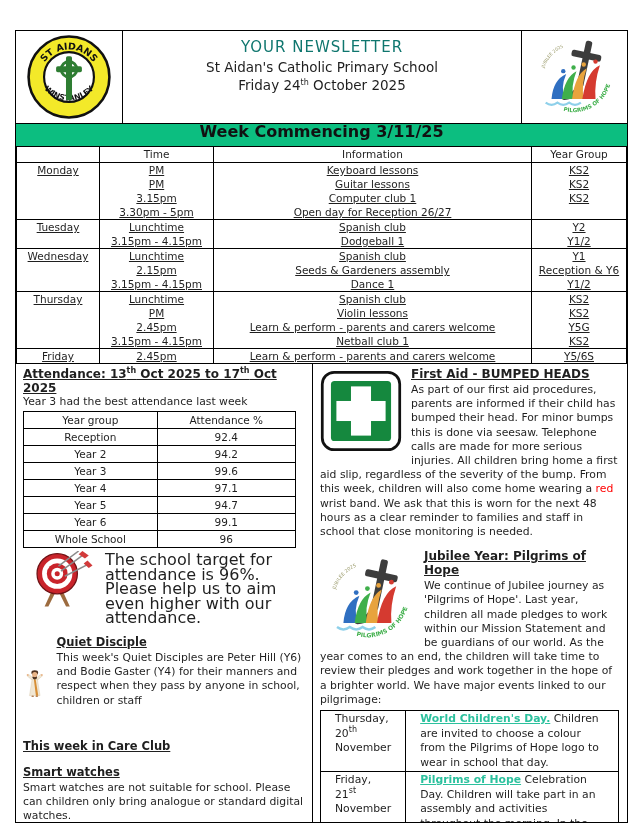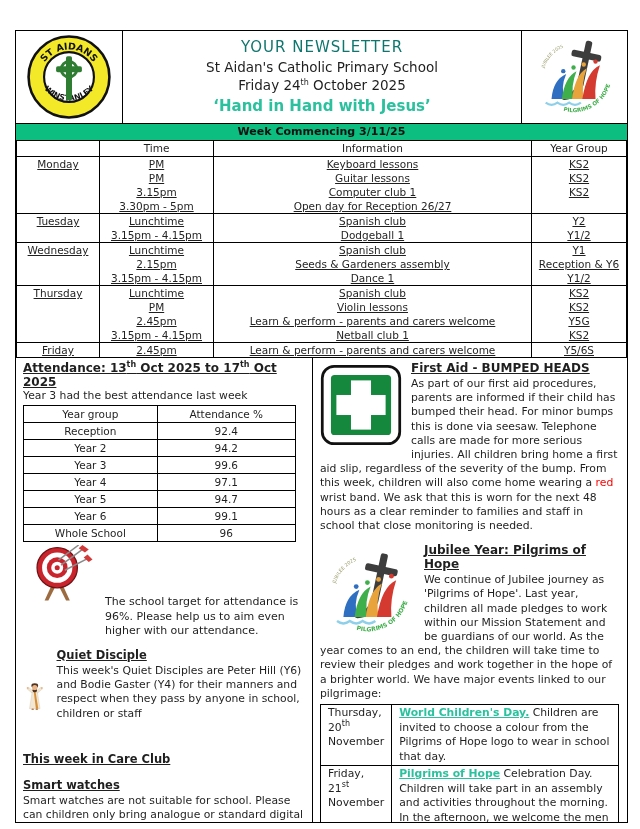--- a/index.html
+++ b/index.html
@@ -13,22 +13,22 @@
   .cell-logo { width:107px; border-right:1.6px solid #000; display:flex; align-items:center; justify-content:center; }
   .cell-title { flex:1; text-align:center; padding-top:7px; }
   .cell-jub { width:106px; border-left:1.6px solid #000; display:flex; align-items:center; justify-content:center; }
   .nl-title { font-size:15px; letter-spacing:1px; color:#0f766e; }
   .nl-school { font-size:13.5px; margin-top:3px; }
   .nl-date { font-size:13.5px; margin-top:2px; }
   .nl-motto { font-size:15px; margin-top:4px; font-weight:600; }
   sup { font-size:8px; vertical-align:super; line-height:0; }
 
   
-  .banner { height:18px; border-top:1.6px solid #000; border-bottom:1.6px solid #000;
-            text-align:center; font-size:11px; line-height:15px; font-weight:600; color:#111; }
+  .banner { height:24px; border-top:1.6px solid #000; border-bottom:1.6px solid #000;
+            text-align:center; font-size:16px; line-height:15px; font-weight:600; color:#111; }
 
   
   table.sched { border-collapse:collapse; width:100%; table-layout:fixed; font-size:10.5px; }
   table.sched td { border-left:1px solid #000; border-right:1px solid #000; border-top:1.4px solid #000;
                    vertical-align:top; text-align:center; padding:0; }
   table.sched tr.hrow td { height:15px; line-height:15px; border-top:none; }
   .line { height:14px; line-height:14px; white-space:nowrap; overflow:hidden;text-decoration:underline; }
 
   
   .bottom { flex:1; display:flex; border-top:1.4px solid #000; min-height:0; }
@@ -37,40 +37,40 @@
 
   .sec-title { font-size:12px; font-weight:700; text-decoration:underline; }
   .sec-title-sm { font-size:11.5px; font-weight:700; text-decoration:underline; }
   .body-txt { font-size:10.8px; line-height:14.2px; }
 
   table.att { border-collapse:collapse; width:273px; margin-top:2px; font-size:10.5px; }
   table.att td { border:1px solid #000; height:17px; text-align:center; vertical-align:middle; }
 
   .target-row { display:flex; gap:6px; margin-top:3px; align-items:flex-start; }
   .target-row svg { flex:0 0 auto; }
-  .target-txt { font-size:11px; line-height:14.5px; padding-top:2px;margin-top:48px; }
+  .target-txt { font-size:16px; line-height:14.5px; padding-top:2px; }
 
   .quiet-row { display:flex; gap:10px; margin-top:9px; align-items:flex-start; }
   .quiet-txt { font-size:10.8px; line-height:14.2px; }
   .quiet-txt .sec-title-sm { display:inline-block; margin-bottom:2px; }
 
   .care { margin-top:8px; }
   .smart { margin-top:12px; }
   .care .body-txt, .smart .body-txt { margin-top:2px; }
 
   
   .fa-icon { float:left; width:82px; height:82px; margin:3px 9px 3px 0; }
   .fa-title { font-size:12px; font-weight:700; text-decoration:underline; margin-bottom:2px; }
   .red-word { color:#ff0000; }
   .jub-sec { margin-top:10px; }
   .jub-logo-sm { float:left; width:98px; height:96px; margin:2px 6px 2px 0; }
   .teal { color:#2cc19e; font-weight:600;text-decoration:underline; }
 
   table.events { border-collapse:collapse; width:100%; margin-top:3px; font-size:10.8px; clear:both; }
-  table.events td { border:1px solid #000; vertical-align:top; padding:1px 7px; line-height:14.5px; }
+  table.events td { border:1px solid #000; vertical-align:top; padding:1px 14px; line-height:14.5px; }
   td.ev-date { width:64px; padding:1px 3px; }
 </style>
 </head>
 <body>
 
 <div class="page">
   <div class="doc">
 
     <div class="header">
       <div class="cell-logo">
@@ -92,21 +92,20 @@
             <rect x="35" y="37.5" width="30" height="7" rx="2"></rect>
             <circle cx="50" cy="41" r="9" fill="none" stroke="#2e7d32" stroke-width="3.4"></circle>
           </g>
         </svg>
       </div>
 
       <div class="cell-title">
         <div class="nl-title">YOUR NEWSLETTER</div>
         <div class="nl-school">St Aidan's Catholic Primary School</div>
         <div class="nl-date"><span>Friday 24</span><sup>th</sup><span> October 2025</span></div>
-        <div class="nl-motto" style="color:#2cc19e">‘Hand in Hand with Jesus’</div>
       </div>
 
       <div class="cell-jub">
         <svg width="98" height="88" viewBox="0 0 120 120">
           <defs>
             <path id="jarc-a" d="M 16,64 A 46,46 0 0 1 60,16" fill="none"></path>
             <path id="poh-a" d="M 34,102 A 52,52 0 0 0 110,60" fill="none"></path>
           </defs>
           <text font-size="6" fill="#9a9a6a" font-family="DejaVu Sans, sans-serif">
             <textPath href="#jarc-a" startOffset="50%" text-anchor="middle">JUBILEE 2025</textPath>

